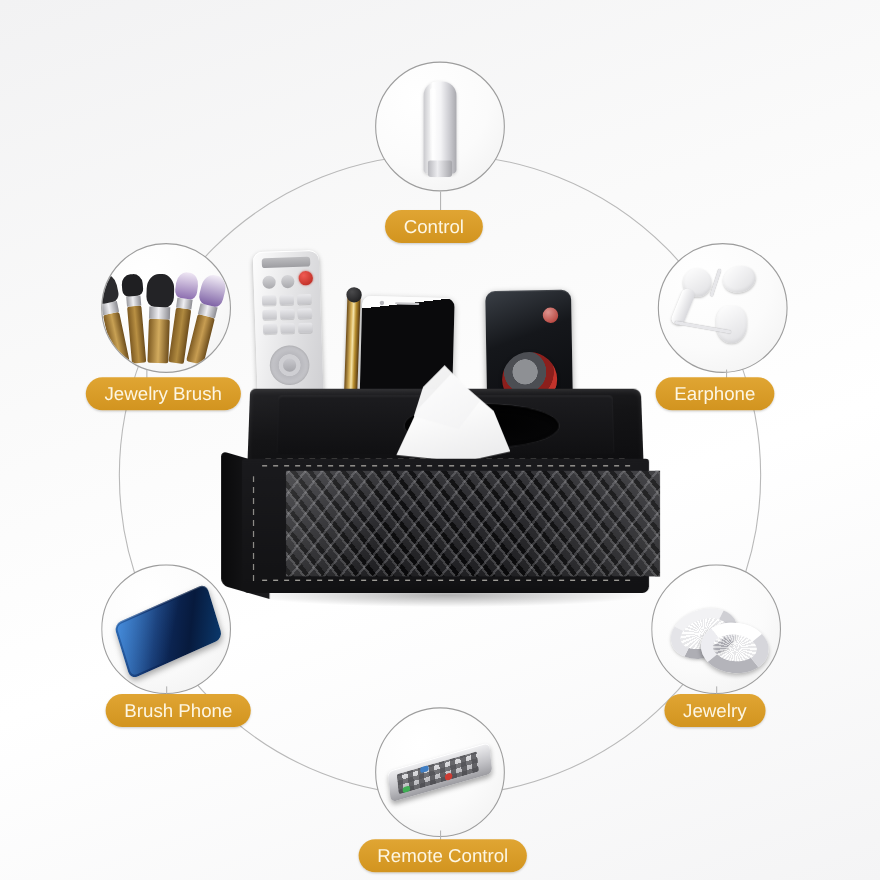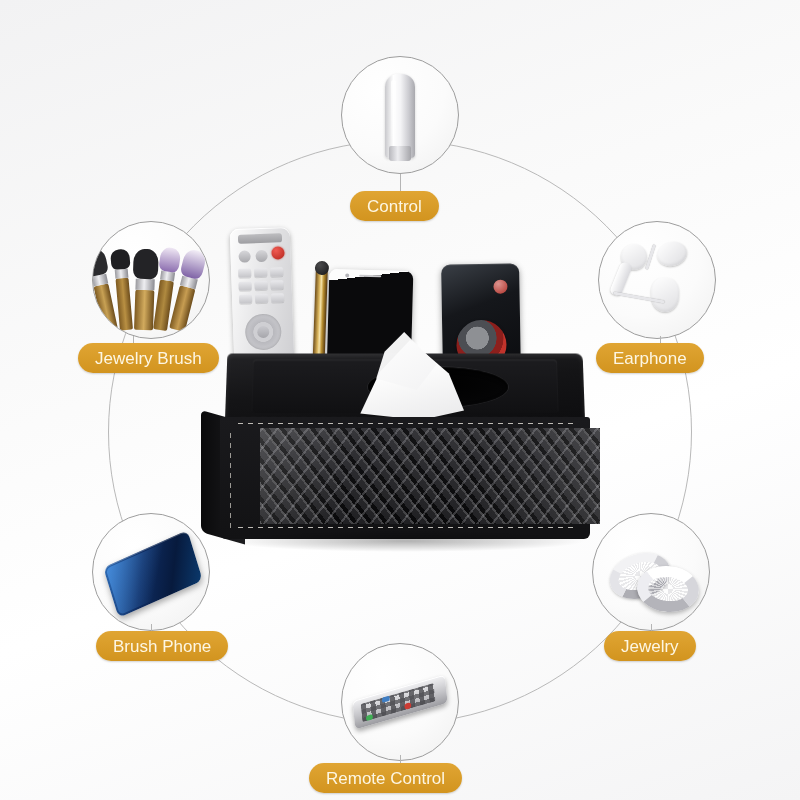--- a/index.html
+++ b/index.html
@@ -350,18 +350,18 @@
         <div class="bub-inner">
      <div class="gremote">
        <div class="gr-keys"></div>
        <div class="gr-grn"></div>
        <div class="gr-red"></div>
        <div class="gr-blu"></div>
      </div>
         </div>
       </div>
       <div class="tick" style="left: 400px; top: 755px; width: 1px; height: 9px;"></div>
-      <div class="pill" style="left: 309px; top: 763px;">
+      <div class="pill" style="left: 326px; top: 763px;">
         <span>Remote Control</span>
       </div>
     </div>
 
 </div>
 
 </body></html>

